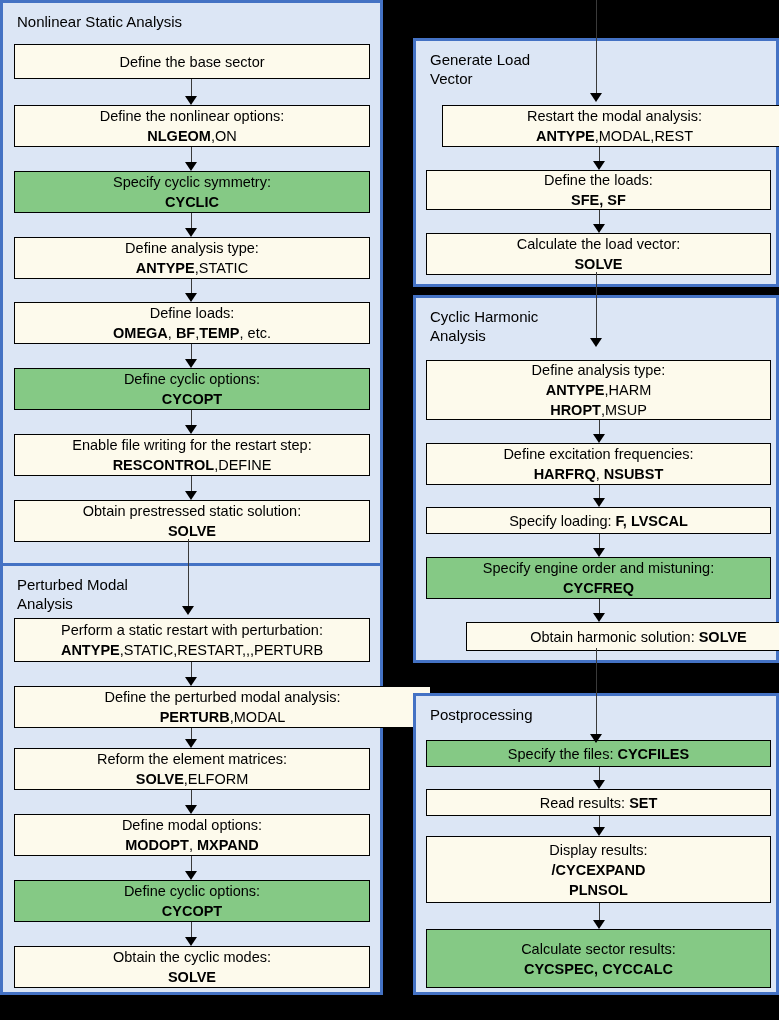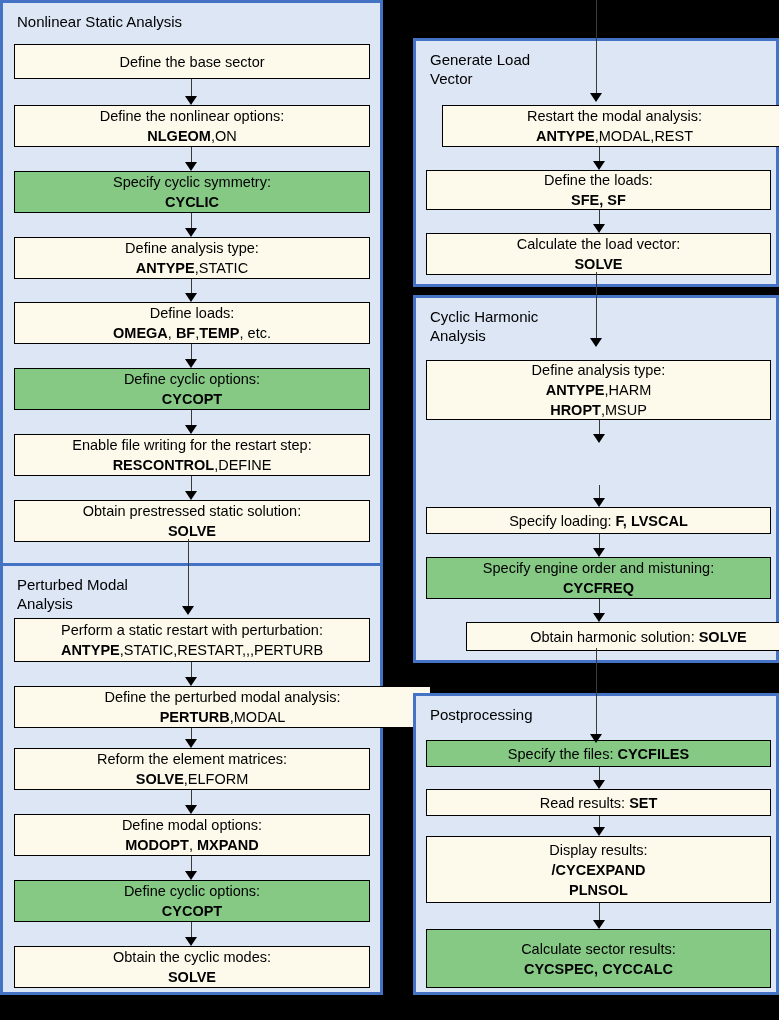--- a/index.html
+++ b/index.html
@@ -244,20 +244,23 @@
 Analysis</div>
 
     <div class="node" style="left:10px; top:62px; width:345px; height:60px;">
       <span class="txt">Define analysis type:<br><b>ANTYPE</b>,HARM<br><b>HROPT</b>,MSUP</span>
     </div>
     <div class="arrow" style="left:177px; top:122px; height:23px;">
         <span class="stem"></span>
         <span class="head"></span>
       </div>
 
+    <div class="node" style="left:10px; top:145px; width:345px; height:42px;">
+      <span class="txt">Define excitation frequencies:<br><b>HARFRQ</b>, <b>NSUBST</b></span>
+    </div>
     <div class="arrow" style="left:177px; top:187px; height:22px;">
         <span class="stem"></span>
         <span class="head"></span>
       </div>
 
     <div class="node" style="left:10px; top:209px; width:345px; height:27px;">
       <span class="txt">Specify loading: <b>F, LVSCAL</b></span>
     </div>
     <div class="arrow" style="left:177px; top:236px; height:23px;">
         <span class="stem"></span>

